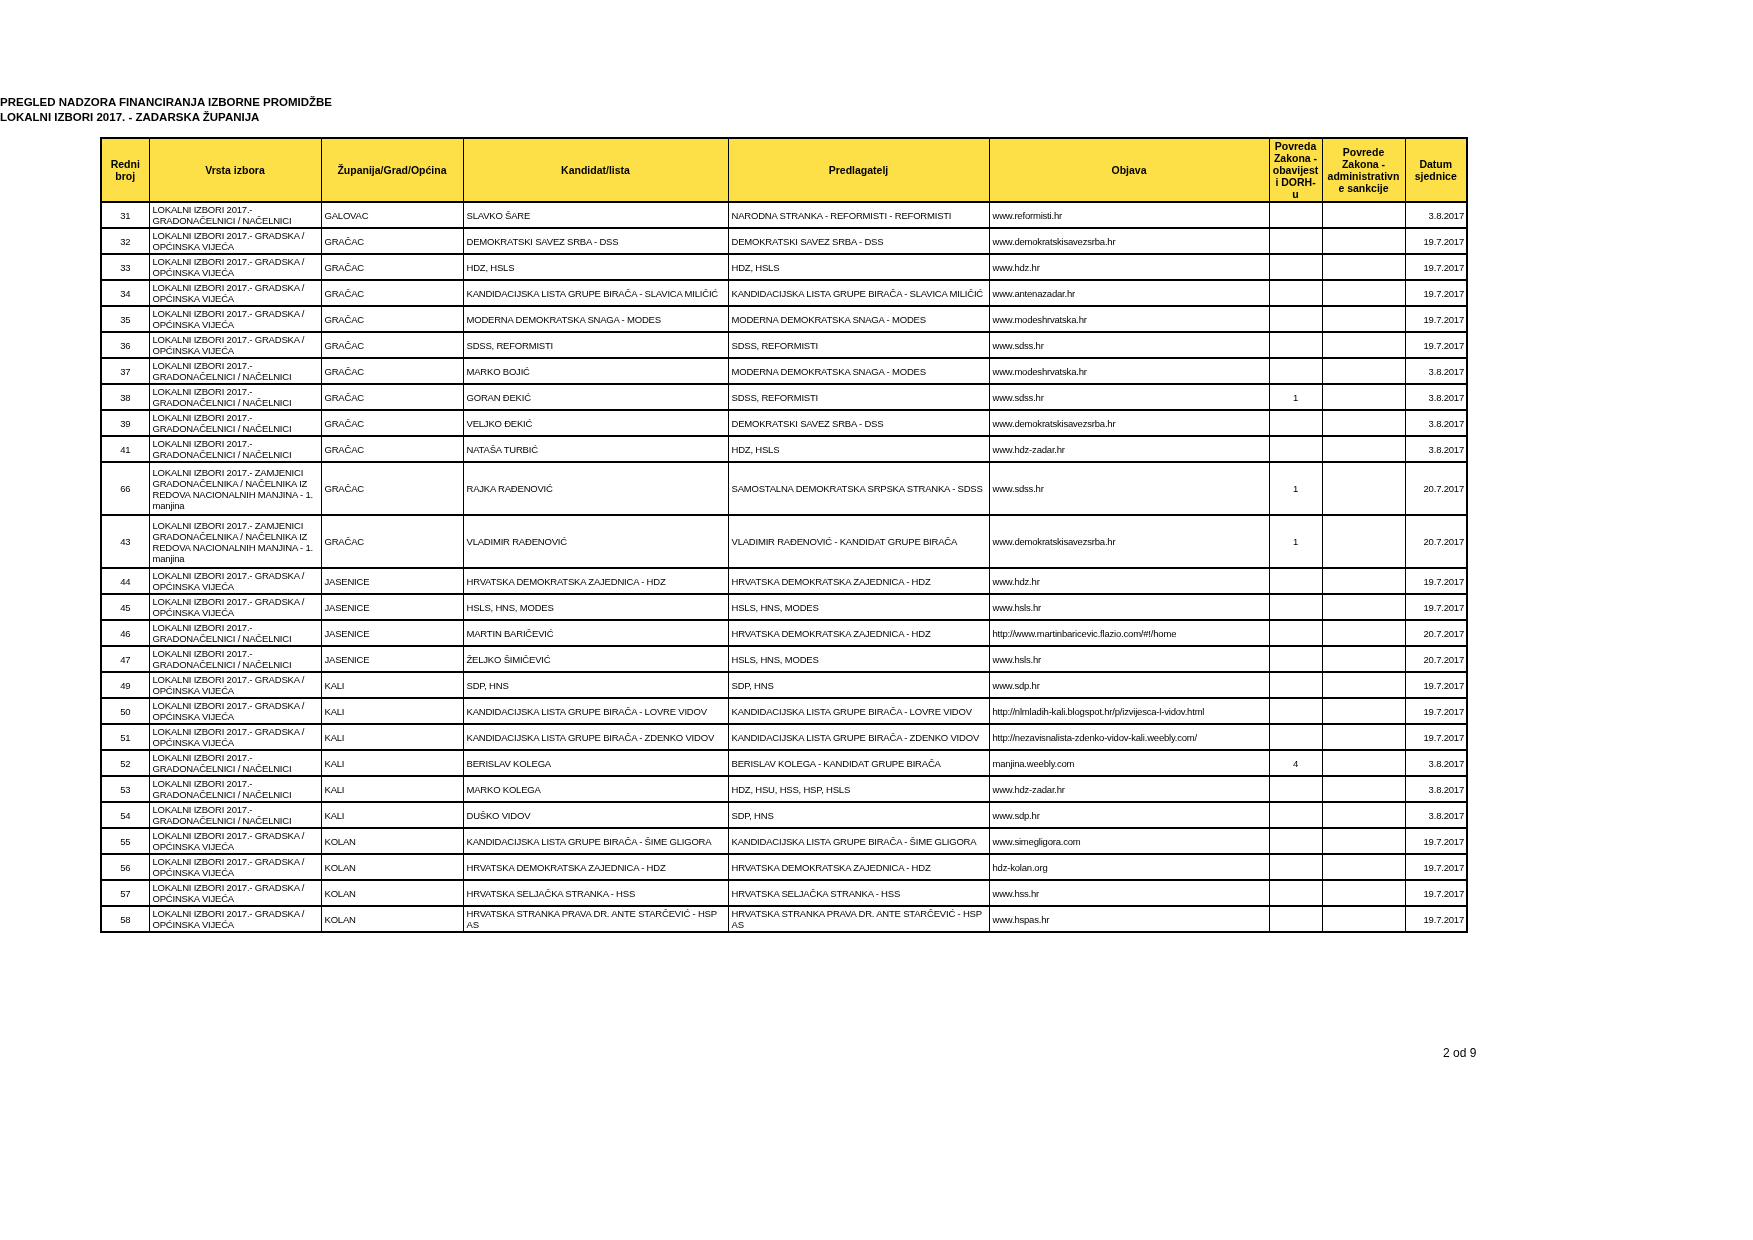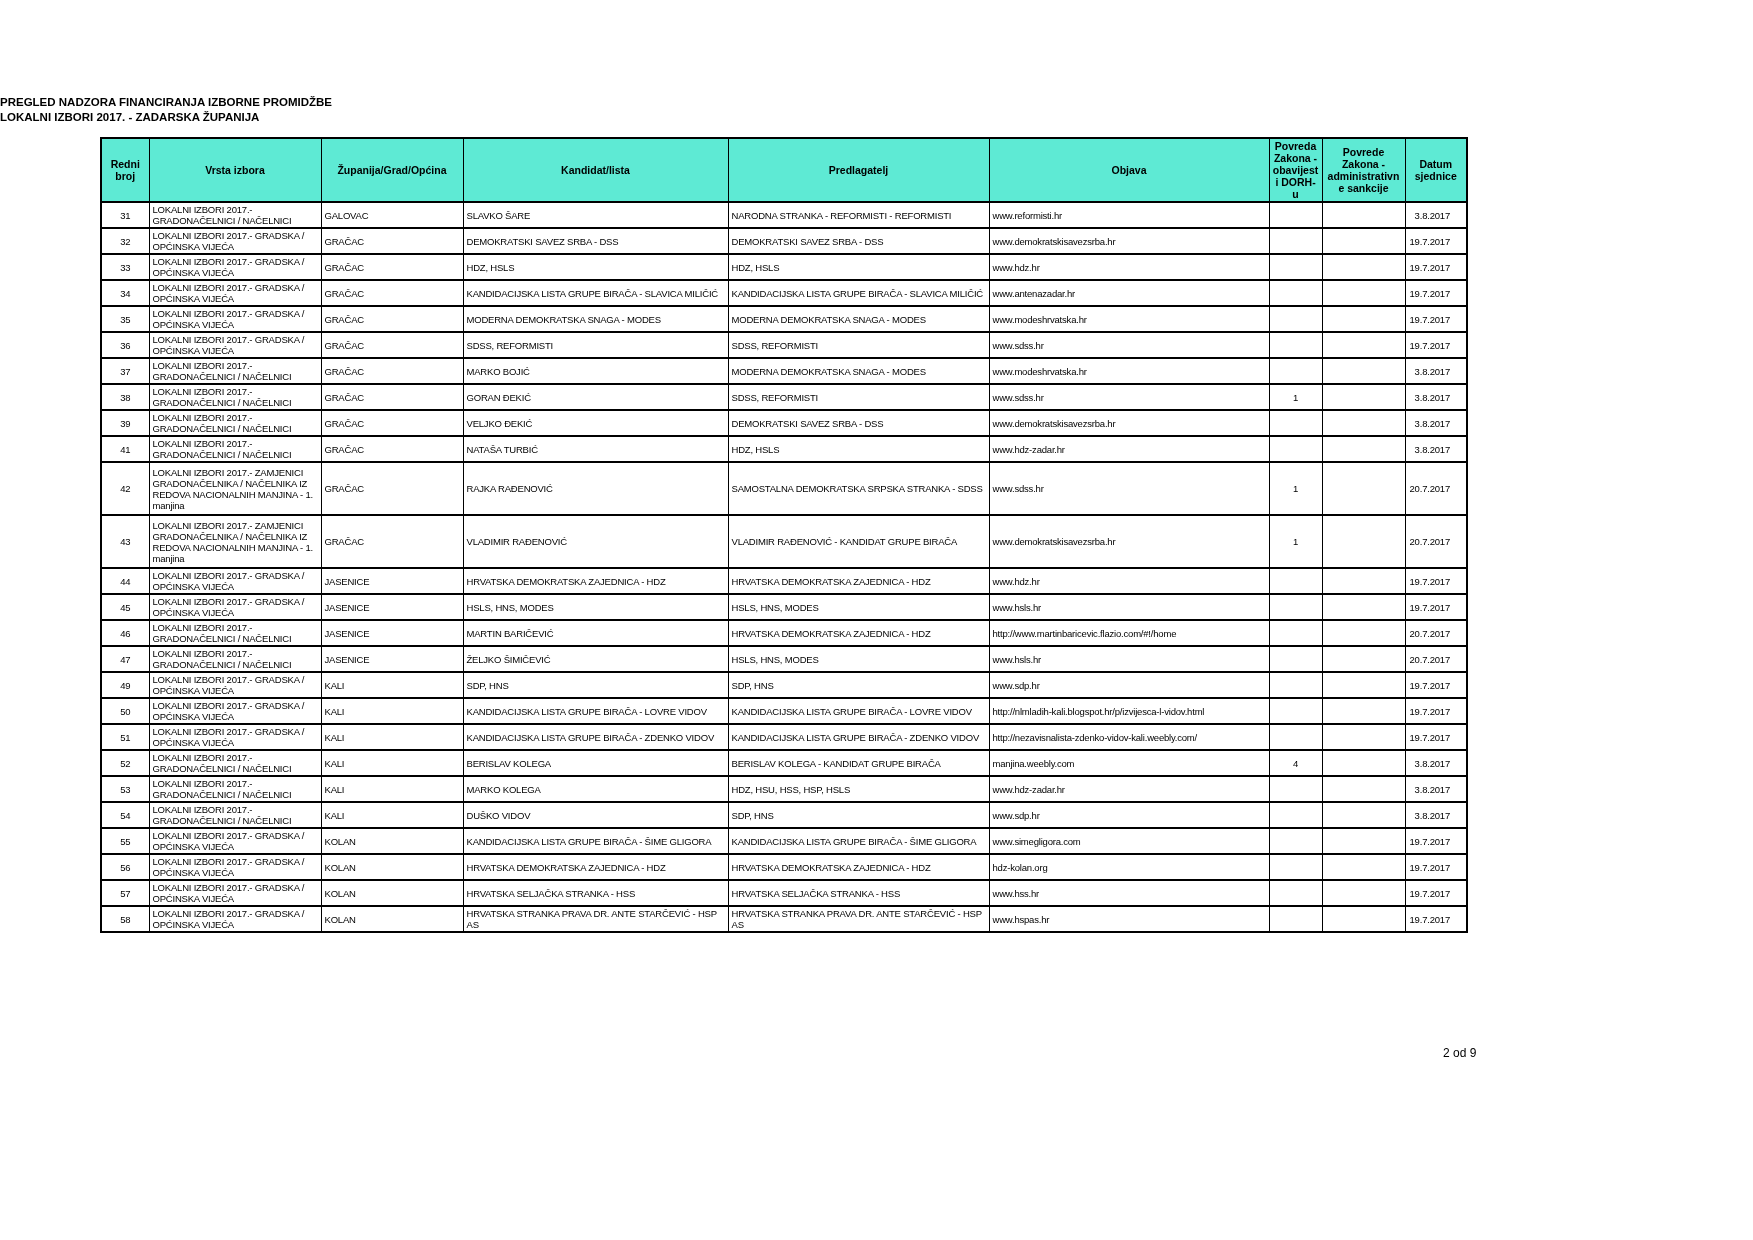--- a/index.html
+++ b/index.html
@@ -16,32 +16,32 @@
     border-collapse:collapse;table-layout:fixed;
     border:2px solid #000;
   }
   .doc-table th,.doc-table td{
     border-left:1px solid #000;border-right:1px solid #000;
     padding:1px 3px;vertical-align:middle;overflow:hidden;
     word-wrap:break-word;
   }
   .doc-table thead tr{height:58px;border-bottom:2px solid #000;}
   .doc-table th{
-    background:#5eead4;font-weight:bold;font-size:10.5px;line-height:12px;
+    background:#fde047;font-weight:bold;font-size:10.5px;line-height:12px;
     text-align:center;
   }
   .doc-table tbody tr{height:22px;border-top:2px solid #000;border-bottom:2px solid #000;}
   .doc-table tbody tr.tall{height:53px;}
   .doc-table td{
     font-size:9.5px;line-height:11px;letter-spacing:-0.2px;text-align:left;
     background:#ffffff;
   }
   .doc-table td.col-redni{text-align:center;}
   .doc-table td.col-dorh,.doc-table td.col-sankcije{text-align:center;}
-  .doc-table td.col-datum{text-align:right;padding-right:16px;}
+  .doc-table td.col-datum{text-align:right;padding-right:2px;}
   .page-footer{
     position:absolute;left:1443px;top:1046px;font-size:12px;
   }
 </style>
 </head>
 <body>
 
 <div class="title-block">
   <div>PREGLED NADZORA  FINANCIRANJA IZBORNE PROMIDŽBE</div>
   <div>LOKALNI IZBORI 2017.  - ZADARSKA ŽUPANIJA</div>
@@ -177,21 +177,21 @@
         <td class="col-vrsta">LOKALNI IZBORI 2017.- GRADONAČELNICI / NAČELNICI</td>
         <td class="col-zupanija">GRAČAC</td>
         <td class="col-kandidat">NATAŠA TURBIĆ</td>
         <td class="col-predlagatelj">HDZ, HSLS</td>
         <td class="col-objava">www.hdz-zadar.hr</td>
         <td class="col-dorh"></td>
         <td class="col-sankcije"></td>
         <td class="col-datum">3.8.2017</td>
       </tr>
       <tr class="tall">
-        <td class="col-redni">42</td>
+        <td class="col-redni">66</td>
         <td class="col-vrsta">LOKALNI IZBORI 2017.- ZAMJENICI GRADONAČELNIKA / NAČELNIKA IZ REDOVA NACIONALNIH MANJINA - 1. manjina</td>
         <td class="col-zupanija">GRAČAC</td>
         <td class="col-kandidat">RAJKA RAĐENOVIĆ</td>
         <td class="col-predlagatelj">SAMOSTALNA DEMOKRATSKA SRPSKA STRANKA - SDSS</td>
         <td class="col-objava">www.sdss.hr</td>
         <td class="col-dorh">1</td>
         <td class="col-sankcije"></td>
         <td class="col-datum">20.7.2017</td>
       </tr>
       <tr class="tall">

